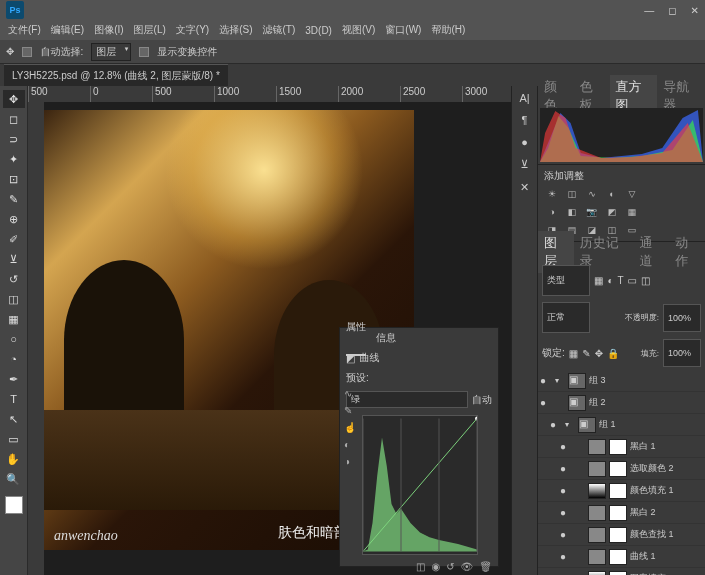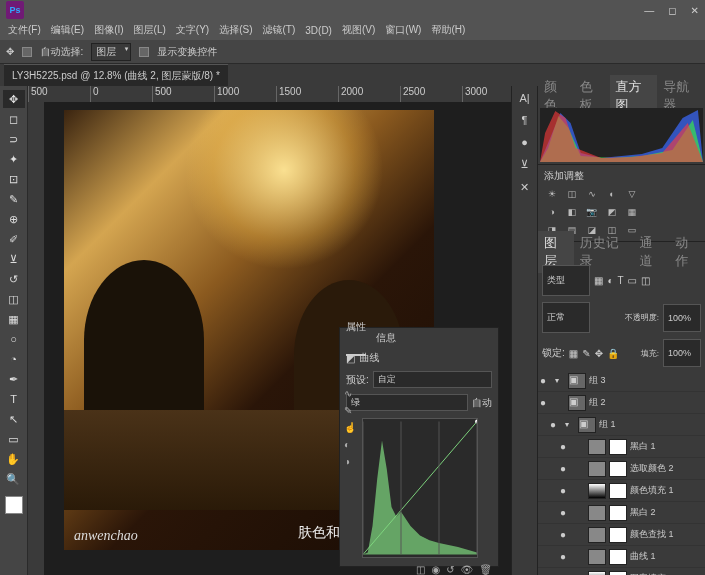--- a/index.html
+++ b/index.html
@@ -1,38 +1,38 @@
 <!DOCTYPE html>
 <html><head>
 <meta charset="utf-8">
 <style>
 *{margin:0;padding:0;box-sizing:border-box;font-family:"Microsoft YaHei",sans-serif;font-size:10px;color:#ccc}
 body{background:#535353;width:705px;height:575px;overflow:hidden}
 .titlebar{height:20px;background:#535353;display:flex;align-items:center;padding:0 6px}
-.titlebar .ps{width:18px;height:18px;background:#701a75;color:#31a8ff;font-weight:bold;font-size:9px;display:flex;align-items:center;justify-content:center;border-radius:2px;margin-right:6px}
+.titlebar .ps{width:18px;height:18px;background:#0c4a6e;color:#31a8ff;font-weight:bold;font-size:9px;display:flex;align-items:center;justify-content:center;border-radius:2px;margin-right:6px}
 .titlebar .winbtns{margin-left:auto;display:flex;gap:14px;color:#aaa}
 .menubar{height:20px;display:flex;align-items:center;padding:0 4px;background:#535353;gap:2px}
 .menubar span{padding:2px 4px}
 .optbar{height:24px;background:#454545;display:flex;align-items:center;padding:0 6px;gap:8px;border-bottom:1px solid #2a2a2a}
 .optbar .cb{width:10px;height:10px;border:1px solid #888;background:#666}
 .optbar .dd{background:#3a3a3a;border:1px solid #222;padding:1px 14px 1px 4px;position:relative}
 .optbar .dd:after{content:"▾";position:absolute;right:2px;top:1px;font-size:7px}
 .tabbar{height:22px;background:#3a3a3a;display:flex;align-items:center;padding-left:4px}
 .tabbar .tab{background:#282828;padding:4px 8px;border-top:1px solid #555}
 .main{display:flex;height:489px}
 .tools{width:28px;background:#454545;display:flex;flex-direction:column;align-items:center;padding-top:4px;gap:2px;border-right:1px solid #2a2a2a}
 .tools .t{width:22px;height:18px;display:flex;align-items:center;justify-content:center;font-size:11px;color:#ddd}
 .tools .t.active{background:#2a2a2a}
 .tools .swatch{margin-top:6px;width:18px;height:18px;border:1px solid #888;background:#fff;position:relative}
 .tools .swatch:after{content:"";position:absolute;width:18px;height:18px;border:1px solid #888;background:#000;top:5px;left:5px;z-index:-1}
 .canvas{flex:1;background:#1e1e1e;position:relative;overflow:hidden}
 .ruler-h{height:16px;background:#3a3a3a;display:flex;font-size:8px;color:#aaa;overflow:hidden}
 .ruler-h span{width:62px;flex:none;border-left:1px solid #666;padding-left:2px}
 .ruler-v{position:absolute;left:0;top:16px;width:16px;bottom:0;background:#3a3a3a}
-.photo{position:absolute;left:36px;top:24px;width:370px;height:440px;background:linear-gradient(135deg,#3a2410 0%,#d4a550 20%,#8b5a1f 40%,#2a1508 60%,#1a0d04 100%);overflow:hidden}
+.photo{position:absolute;left:16px;top:24px;width:370px;height:440px;background:linear-gradient(135deg,#3a2410 0%,#d4a550 20%,#8b5a1f 40%,#2a1508 60%,#1a0d04 100%);overflow:hidden}
 .photo .glow{position:absolute;top:-40px;left:120px;width:200px;height:200px;background:radial-gradient(circle,rgba(255,230,150,.95),rgba(255,200,80,.3) 50%,transparent 70%)}
 .photo .p1{position:absolute;left:20px;top:150px;width:120px;height:200px;background:#1a1208;border-radius:50% 50% 20% 20%/40% 40% 10% 10%}
 .photo .p2{position:absolute;right:30px;top:170px;width:110px;height:190px;background:#2a1a0a;border-radius:50% 50% 20% 20%/40% 40% 10% 10%}
 .photo .table{position:absolute;bottom:40px;left:0;right:0;height:100px;background:linear-gradient(#4a3218,#2a1a08)}
 .photo .sig{position:absolute;bottom:6px;left:10px;font-style:italic;font-size:14px;color:#ddd;font-family:cursive}
 .photo .cap{position:absolute;bottom:8px;right:10px;font-size:14px;color:#eee}
 .propwin{position:absolute;right:12px;bottom:8px;width:160px;height:240px;background:#3a3a3a;border:1px solid #222}
 .propwin .hdr{height:20px;display:flex;align-items:center;padding:0 6px;gap:10px;background:#3a3a3a}
 .propwin .hdr span:first-child{border-bottom:2px solid #ccc;padding-bottom:20px}
 .propwin .row{display:flex;align-items:center;padding:3px 6px;gap:4px}
@@ -155,21 +155,20 @@
       <div class="hdr">
         <span>属性</span>
         <span>信息</span>
       </div>
       <div class="row">
           <span>◩</span>
           <span>曲线</span>
         </div>
       <div class="row">
           <span>预设:</span>
-          <span class="dd">自定</span>
         </div>
       <div class="row">
           <span class="dd">绿</span>
           <span>自动</span>
         </div>
       <div class="side">
         <span>∿</span>
         <span>✎</span>
         <span>☝</span>
         <span>◐</span>

